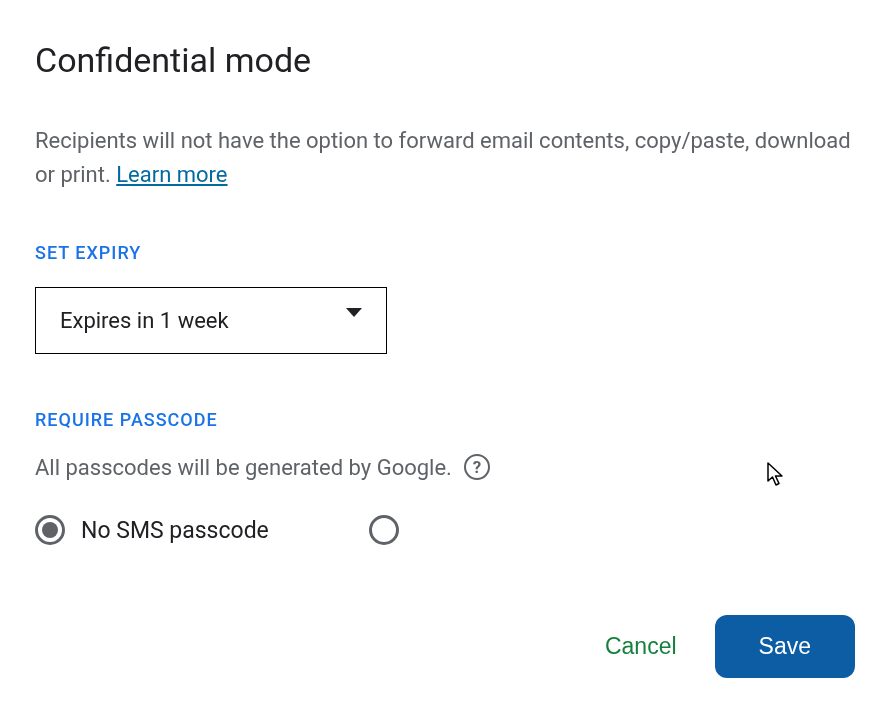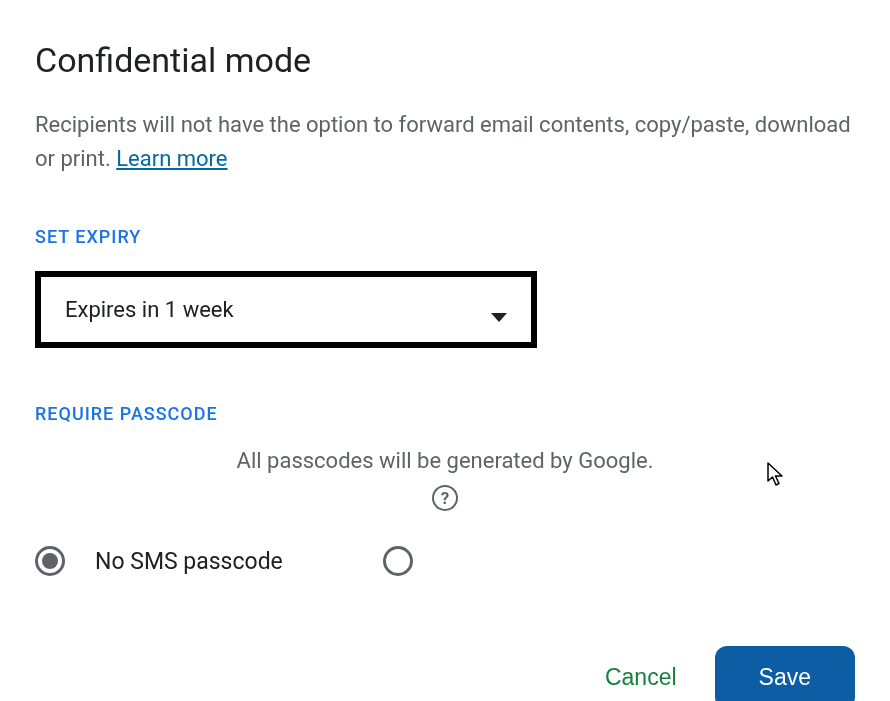--- a/index.html
+++ b/index.html
@@ -12,21 +12,21 @@
       background: #ffffff;
       width: 890px;
       height: 701px;
       padding: 40px 35px;
       color: #202124;
     }
     .dialog-title {
       font-size: 34px;
       font-weight: 400;
       color: #202124;
-      margin-bottom: 28px;
+      margin-bottom: 44px;
     }
     .description {
       font-size: 22px;
       color: #5f6368;
       line-height: 1.55;
       margin-bottom: 50px;
     }
     .learn-more {
       color: #0369a1;
       text-decoration: underline;
@@ -40,46 +40,45 @@
       margin-bottom: 24px;
     }
     .expiry-row {
       display: flex;
       align-items: center;
       gap: 30px;
       margin-bottom: 55px;
     }
     .expiry-select {
       display: flex;
-      align-items: flex-end;
+      align-items: flex-start;
       justify-content: space-between;
-      border: 6px solid #000000;
+      border: 1px solid #000000;
       padding: 20px 24px;
-      width: 502px;
+      width: 352px;
       cursor: pointer;
       font-size: 22px;
       color: #202124;
     }
     .chevron-icon {
       width: 0;
       height: 0;
       border-left: 8px solid transparent;
       border-right: 8px solid transparent;
       border-top: 9px solid #202124;
     }
     .expiry-date {
       font-size: 22px;
       color: #5f6368;
     }
     .passcode-desc-row {
       display: flex;
       align-items: center;
       gap: 12px;
       margin-bottom: 35px;
-      flex-direction: column;
     }
     .passcode-desc {
       font-size: 22px;
       color: #5f6368;
     }
     .help-icon {
       width: 26px;
       height: 26px;
       border: 2.5px solid #5f6368;
       border-radius: 50%;
@@ -92,21 +91,21 @@
       cursor: pointer;
     }
     .radio-row {
       display: flex;
       gap: 100px;
       margin-bottom: 70px;
     }
     .radio-item {
       display: flex;
       align-items: center;
-      gap: 30px;
+      gap: 16px;
       cursor: pointer;
     }
     .radio-outer {
       width: 30px;
       height: 30px;
       border: 3px solid #5f6368;
       border-radius: 50%;
       display: flex;
       align-items: center;
       justify-content: center;

